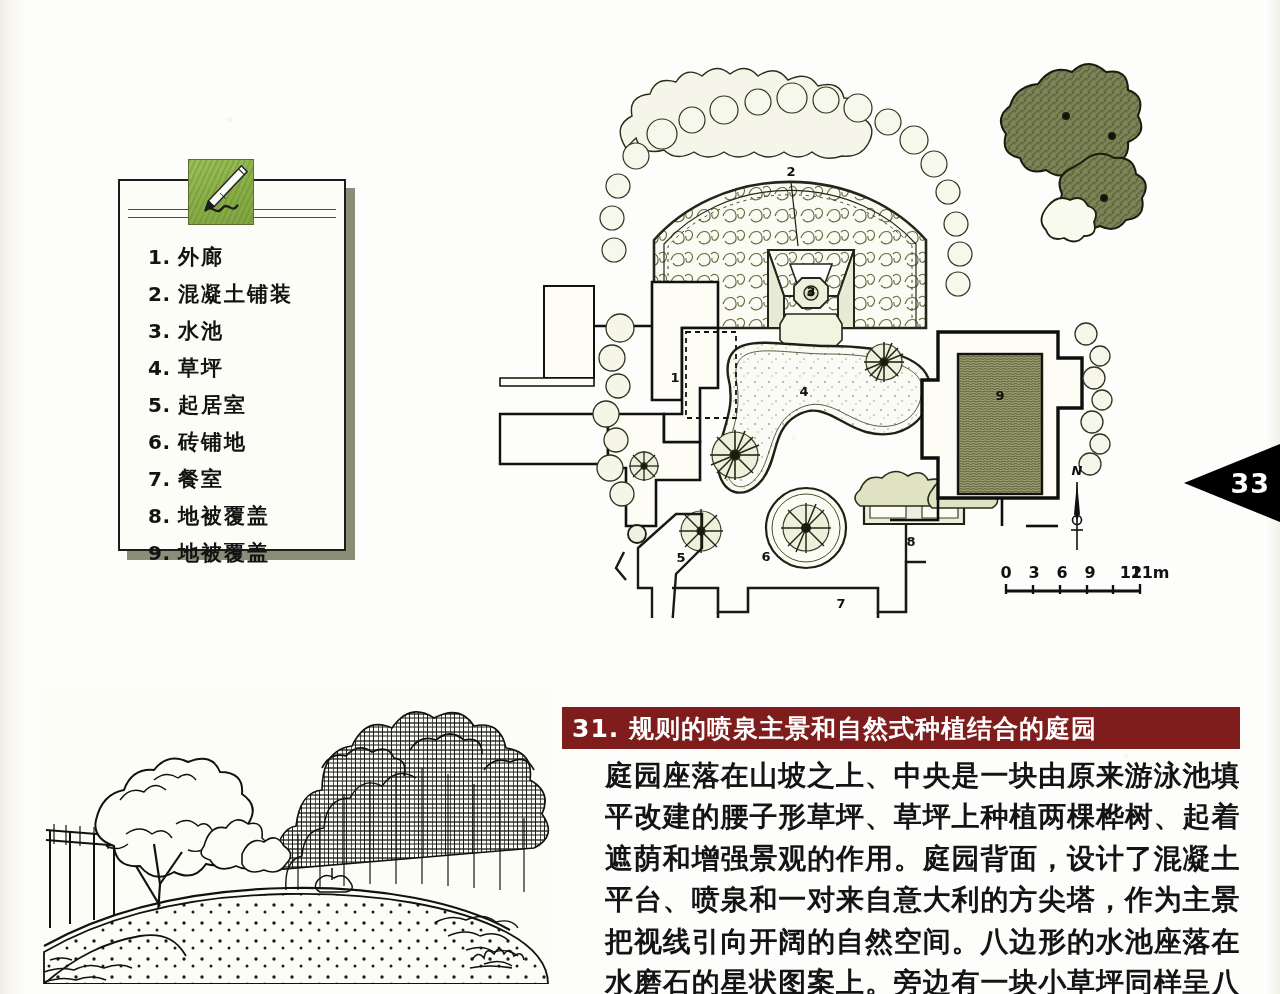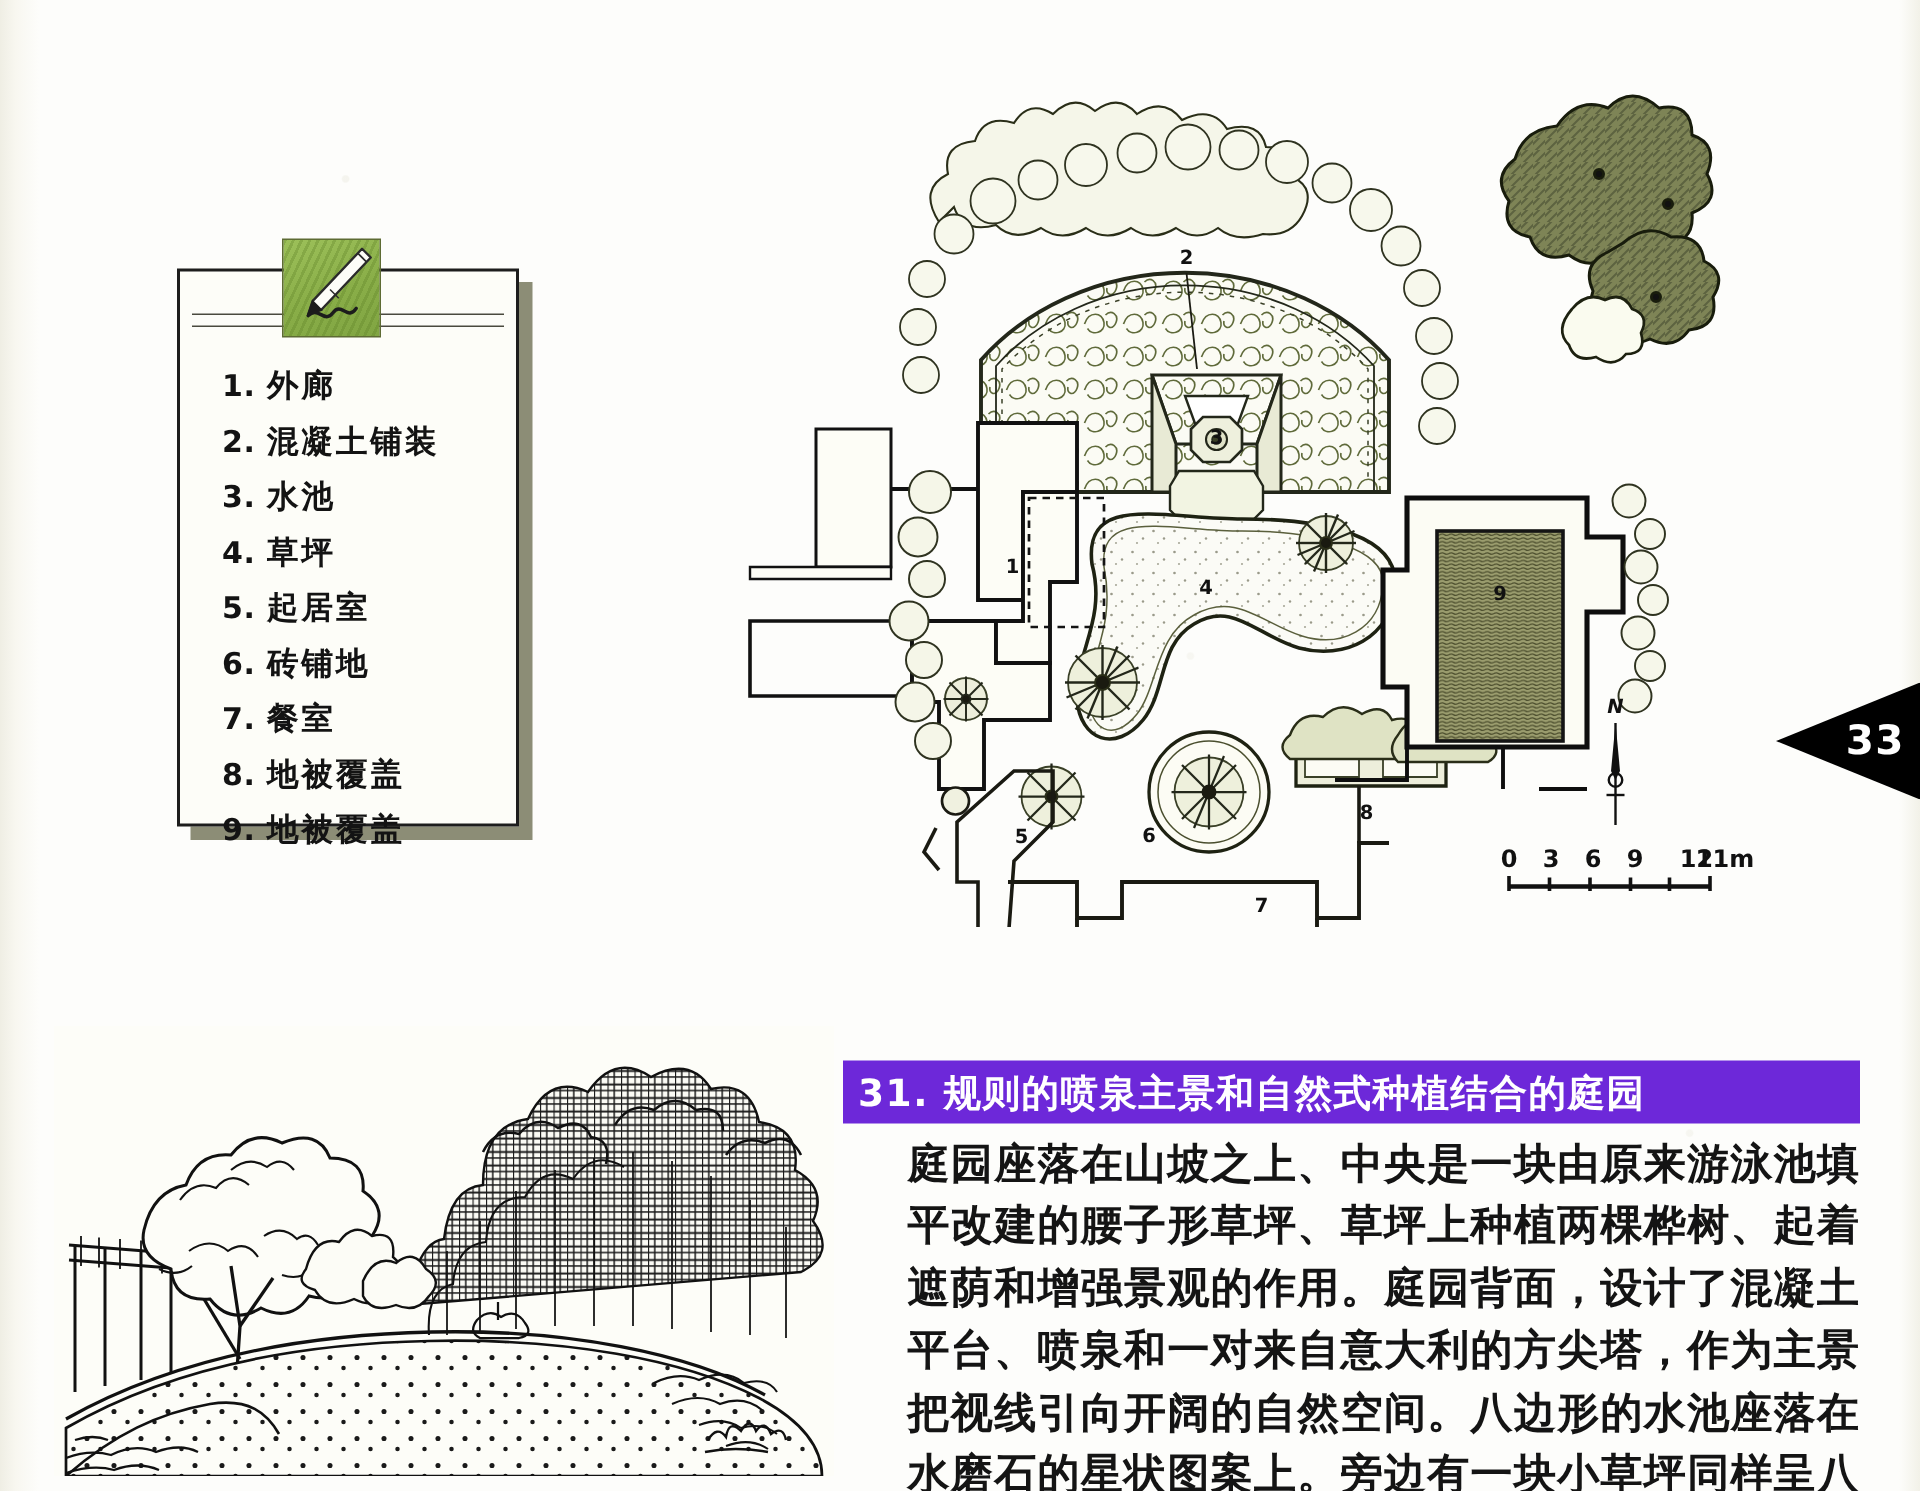--- a/index.html
+++ b/index.html
@@ -121,21 +121,21 @@
     position: relative; width: 100%; height: 16px;
     font-family: "DejaVu Sans", sans-serif; font-size: 16px; font-weight: 700; color: #111;
   }
   #scale-bar .ticks span {
     position: absolute; top: 0; transform: translateX(-50%);
   }
   #scale-bar svg { display:block; width: 100%; height: 16px; margin-top: 2px; }
 
   
   #page-tab {
-    position: absolute; right: 0; top: 455px;
+    position: absolute; right: 0; top: 444px;
     width: 96px; height: 78px;
   }
   #page-tab .tri {
     position: absolute; inset: 0;
     background: #000;
     clip-path: polygon(100% 0, 100% 100%, 0 50%);
   }
   #page-tab .pnum {
     position: absolute; right: 10px; top: 50%; transform: translateY(-50%);
     color: #fff; font-family: "DejaVu Sans", sans-serif;
@@ -150,21 +150,21 @@
   }
   #perspective-sketch svg { display:block; width:100%; height:100%; }
 
   
   #article {
     position: absolute;
     left: 562px; top: 707px;
     width: 678px;
   }
   #article-title {
-    background: #6d28d9;
+    background: #7f1d1d;
     color: #fff;
     font-family: "DejaVu Sans", "Liberation Sans", sans-serif;
     font-size: 25px;
     font-weight: 700;
     letter-spacing: 1px;
     padding: 5px 10px 7px 10px;
     box-sizing: border-box;
     height: 42px;
     white-space: nowrap;
     overflow: hidden;

